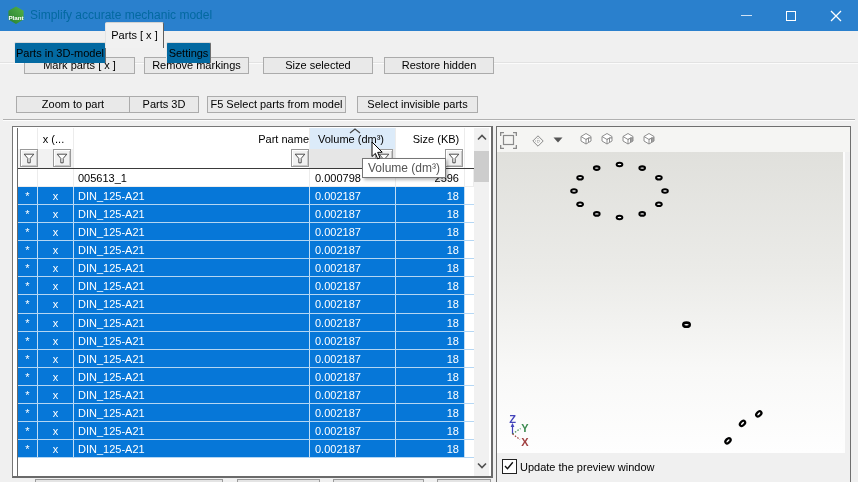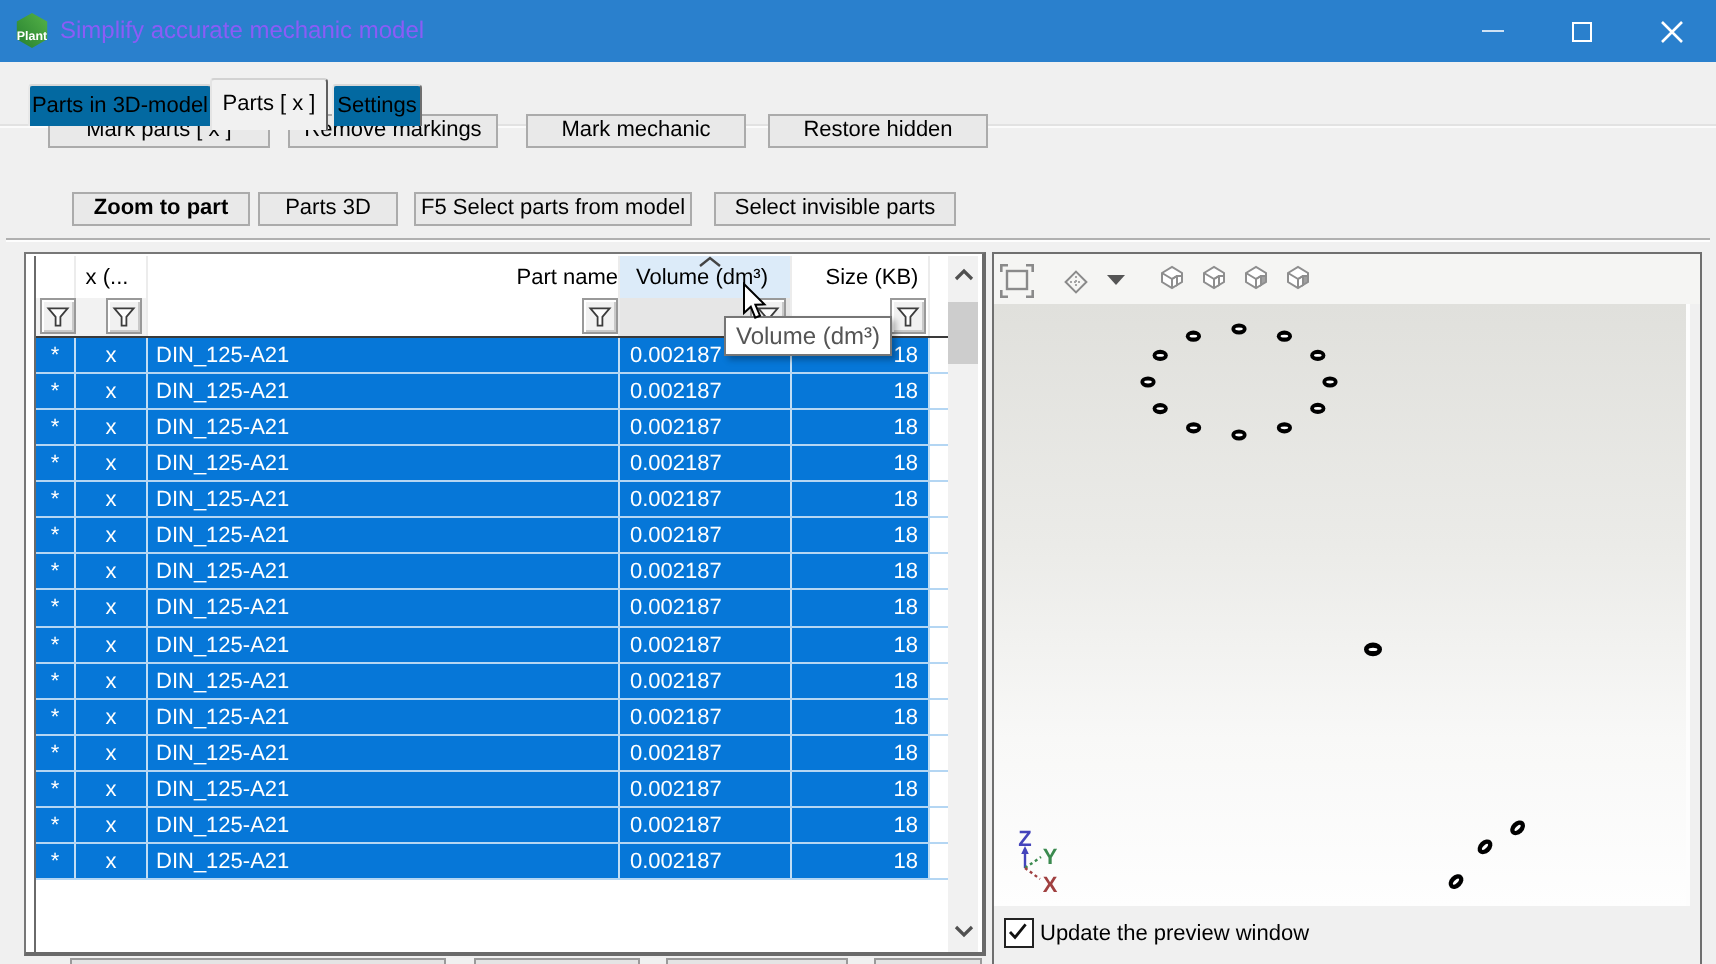--- a/index.html
+++ b/index.html
@@ -2,27 +2,27 @@
 <html><head><meta charset="utf-8">
 <style>
 * { margin:0; padding:0; box-sizing:border-box; }
 html,body { width:858px; height:482px; overflow:hidden; }
 body { font-family:"Liberation Sans", sans-serif; background:#f0f0f0; position:relative; }
 .abs { position:absolute; }
 
 
 #title { left:0; top:0; width:858px; height:31px; background:#2a80cd; }
 #ticon { left:7px; top:6px; }
-#ttext { left:30px; top:8px; color:#8b5cf6; font-size:12px; }
+#ttext { left:30px; top:8px; color:#0369a1; font-size:12px; }
 .winbtn { top:0; width:46px; height:31px; }
 
 
 .tab { top:41.5px; height:21.5px; background:#0369a1; border-top:1px solid #d8d8d8; border-left:1px solid #e8e8e8; border-right:1.5px solid #6f6f6f; border-radius:2px 2px 0 0; font-size:11px; color:#000; text-align:center; line-height:20px; white-space:nowrap; }
 #tabline { left:0px; top:61.5px; width:858px; height:2.5px; background:#fbfbfb; border-top:1px solid #e2e2e2; }
-#tab2 { left:105px; top:39px; width:59px; height:25.5px; background:#f1f1f1; border-top:1px solid #d2d2d2; border-left:1px solid #e4e4e4; border-right:1.5px solid #5f5f5f; border-radius:2px 2px 0 0; font-size:11px; text-align:center; line-height:24px; white-space:nowrap; z-index:3; }
+#tab2 { left:105px; top:22px; width:59px; height:25.5px; background:#f1f1f1; border-top:1px solid #d2d2d2; border-left:1px solid #e4e4e4; border-right:1.5px solid #5f5f5f; border-radius:2px 2px 0 0; font-size:11px; text-align:center; line-height:24px; white-space:nowrap; z-index:3; }
 
 
 .btn { background:#e9e9e9; border:1px solid #ababab; font-size:11px; white-space:nowrap; color:#000; text-align:center; height:17px; line-height:15px; }
 .r1 { top:57px; }
 .r2 { top:95.5px; }
 
 #groove { left:3px; top:119px; width:852px; height:2px; border-top:1px solid #b0b0b0; background:#fdfdfd; }
 
 
 #twrap { left:12px; top:126px; width:481px; height:352px; border:1px solid #777; border-right:2px solid #6a6a6a; border-bottom:2px solid #6a6a6a; background:#fff; }
@@ -91,23 +91,23 @@
     <path d="M18 11 L28 21 M28 11 L18 21" stroke="#fff" stroke-width="1.3"></path>
   </svg>
 
 <div class="abs tab" style="left:14px; width:92px; z-index:1;">Parts in 3D-model</div>
 <div class="abs tab" style="left:166px; width:45px; z-index:1;">Settings</div>
 <div class="abs" id="tabline"></div>
 <div class="abs" id="tab2">Parts [ x ]</div>
 
 <div class="abs btn r1" style="left:24px; width:111px;">Mark parts [ x ]</div>
 <div class="abs btn r1" style="left:144px; width:105px;">Remove markings</div>
-<div class="abs btn r1" style="left:263px; width:110px;">Mark mechanic</div>
+<div class="abs btn r1" style="left:263px; width:110px;">Size selected</div>
 <div class="abs btn r1" style="left:384px; width:110px;">Restore hidden</div>
-<div class="abs btn r2" style="left:36px; width:89px;font-weight:bold;">Zoom to part</div>
+<div class="abs btn r2" style="left:16px; width:114px;">Zoom to part</div>
 <div class="abs btn r2" style="left:129px; width:70px;">Parts 3D</div>
 <div class="abs btn r2" style="left:207px; width:139px;">F5 Select parts from model</div>
 <div class="abs btn r2" style="left:357px; width:121px;">Select invisible parts</div>
 
 <div class="abs" id="groove"></div>
 
 <div class="abs" id="twrap">
  <div id="tgrid">
   <div class="hrow">
     <div class="hc" style="width:20px"></div>
@@ -153,20 +153,28 @@
           <div class="fbtn" style="right:1px;">
             <svg width="12" height="11" viewBox="0 0 12 11">
               <path d="M1.2 1.2 H10.8 L7.2 5.4 V9.8 H4.8 V5.4 Z" fill="#fdfdfd" stroke="#3c3c3c" stroke-width="0.9"></path>
             </svg>
           </div>
         </div>
     <div class="fc" style="width:9px; border-right:none;"></div>
   </div>
   <div style="position:absolute; left:0px; top:40px; width:456px; height:1px; background:#3a3a3a;"></div>
   <div id="rowsbox">
+<div class="r w">
+          <div class="c1"></div>
+          <div class="c2"></div>
+          <div class="c3">005613_1</div>
+          <div class="c4">0.000798</div>
+          <div class="c5">2596</div>
+          <div class="cf"></div>
+        </div>
 <div class="r s">
           <div class="c1"><span class="st">*</span></div>
           <div class="c2">x</div>
           <div class="c3">DIN_125-A21</div>
           <div class="c4">0.002187</div>
           <div class="c5">18</div>
           <div class="cf"></div>
         </div>
 <div class="r s">
           <div class="c1"><span class="st">*</span></div>

